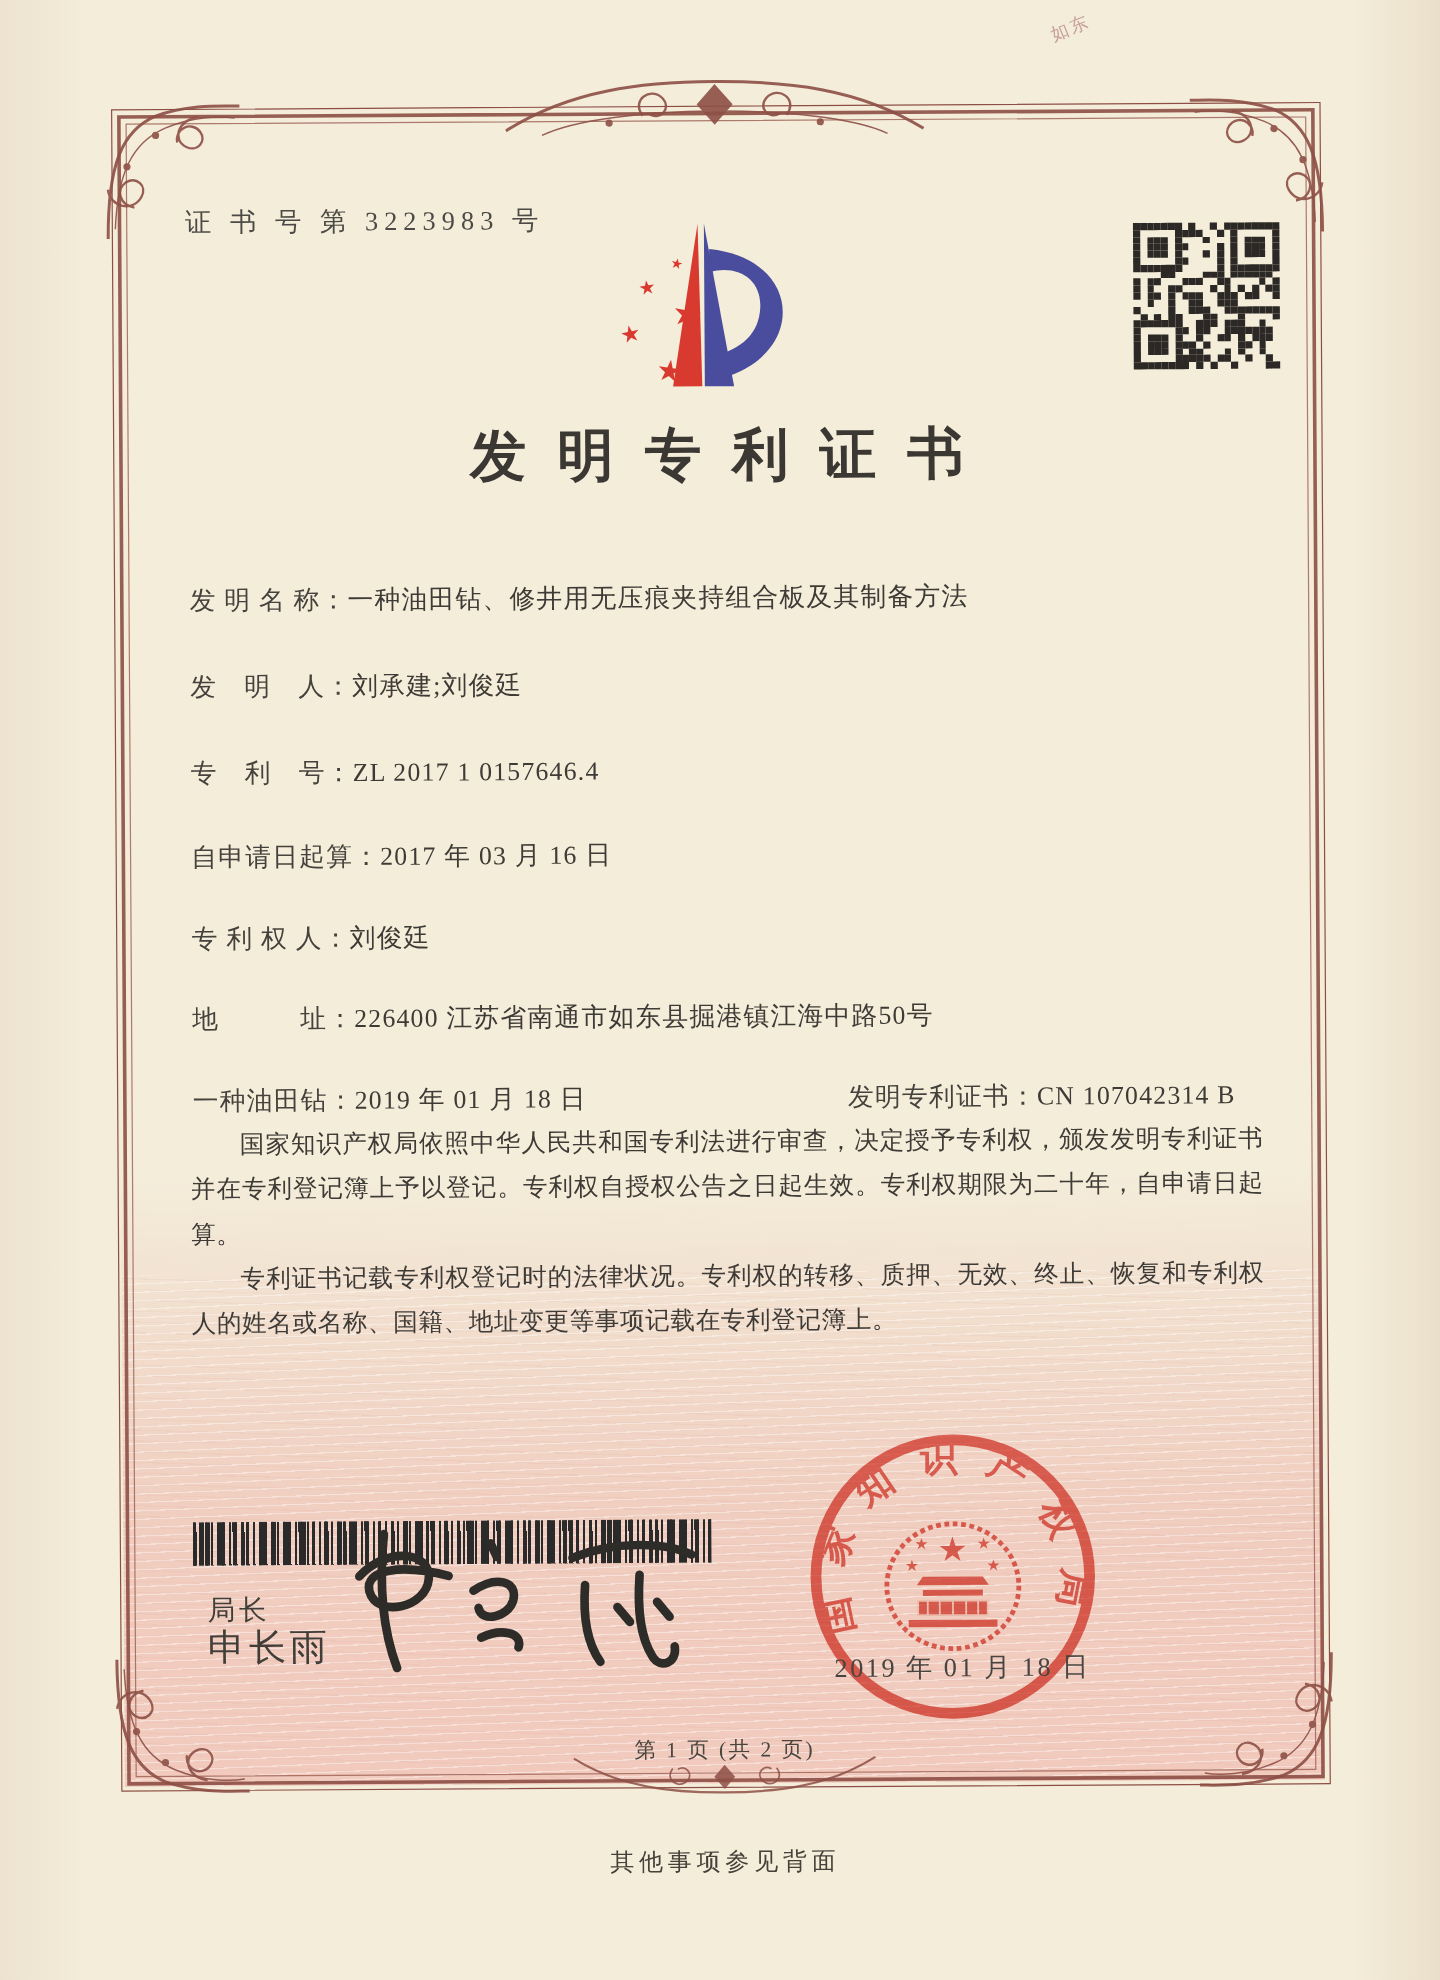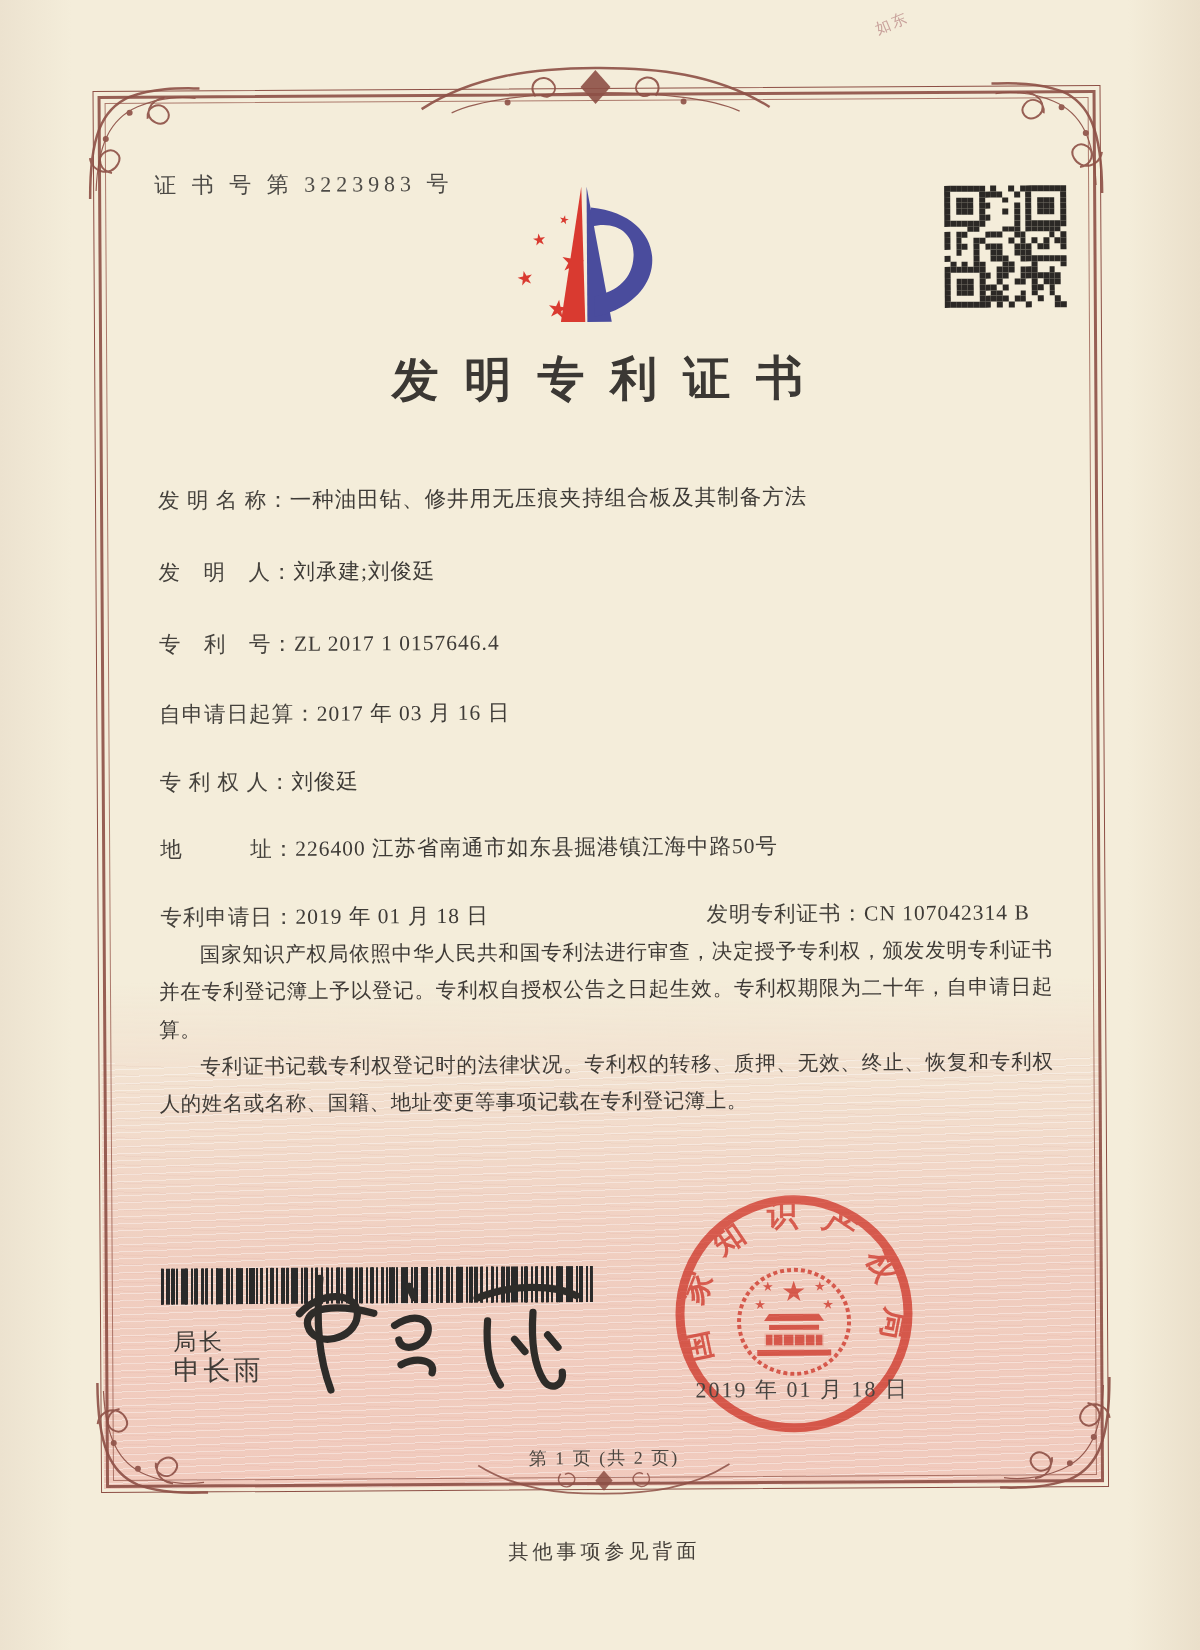--- a/index.html
+++ b/index.html
@@ -52,21 +52,21 @@
   .paras p{margin:0;text-indent:2em;letter-spacing:.5px;}
   
   .barcode{
     position:absolute;left:158px;top:1266px;width:432px;height:36px;
     background:
       repeating-linear-gradient(90deg,#2a2a2a 0 2px,transparent 2px 5px),
       repeating-linear-gradient(90deg,#2a2a2a 0 3px,transparent 3px 11px),
       repeating-linear-gradient(90deg,transparent 0 7px,#2a2a2a 7px 9px,transparent 9px 17px);
   }
   .sign-title{position:absolute;left:170px;top:1324px;font-size:23px;letter-spacing:3px;color:#413d38;}
-  .sign-name{position:absolute;left:170px;top:1350px;font-size:27px;letter-spacing:3px;color:#413d38;}
+  .sign-name{position:absolute;left:170px;top:1350px;font-size:31px;letter-spacing:3px;color:#413d38;}
   .signature{position:absolute;left:282px;top:1254px;width:310px;height:162px;}
   .seal{position:absolute;left:666px;top:1190px;width:250px;height:250px;opacity:.88;mix-blend-mode:multiply;}
   .seal-date{position:absolute;left:692px;top:1376px;font-size:22px;letter-spacing:2px;color:#484440;z-index:5;}
   .page-info{position:absolute;left:0;top:1446px;width:100%;text-align:center;font-size:18px;letter-spacing:2px;color:#4a453f;}
   .back-note{position:absolute;left:0;top:1538px;width:100%;text-align:center;font-size:20px;letter-spacing:4px;color:#45403a;}
 </style>
 </head>
 <body>
 
 <div class="page">
@@ -610,21 +610,21 @@
     <div class="row" style="top:697px">
       <span class="flabel">自申请日起算：</span><span class="fvalue">2017 年 03 月 16 日</span>
     </div>
     <div class="row" style="top:765px">
       <span class="flabel">专 利 权 人：</span><span class="fvalue">刘俊廷</span>
     </div>
     <div class="row" style="top:832px">
       <span class="flabel">地　　　址：</span><span class="fvalue">226400 江苏省南通市如东县掘港镇江海中路50号</span>
     </div>
     <div class="row" style="top:900px">
-      <span class="flabel">专利申请日：</span><span class="fvalue">2019 年 01 月 18 日</span>
+      <span class="flabel">一种油田钻：</span><span class="fvalue">2019 年 01 月 18 日</span>
       <span class="grant2">
         <span class="flabel">发明专利证书：</span><span class="fvalue">CN 107042314 B</span>
       </span>
     </div>
 
     <div class="paras">
       <p>国家知识产权局依照中华人民共和国专利法进行审查，决定授予专利权，颁发发明专利证书并在专利登记簿上予以登记。专利权自授权公告之日起生效。专利权期限为二十年，自申请日起算。</p>
       <p>专利证书记载专利权登记时的法律状况。专利权的转移、质押、无效、终止、恢复和专利权人的姓名或名称、国籍、地址变更等事项记载在专利登记簿上。</p>
     </div>
 

